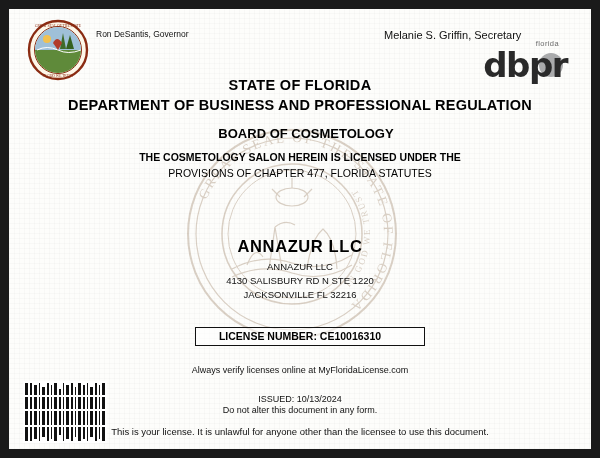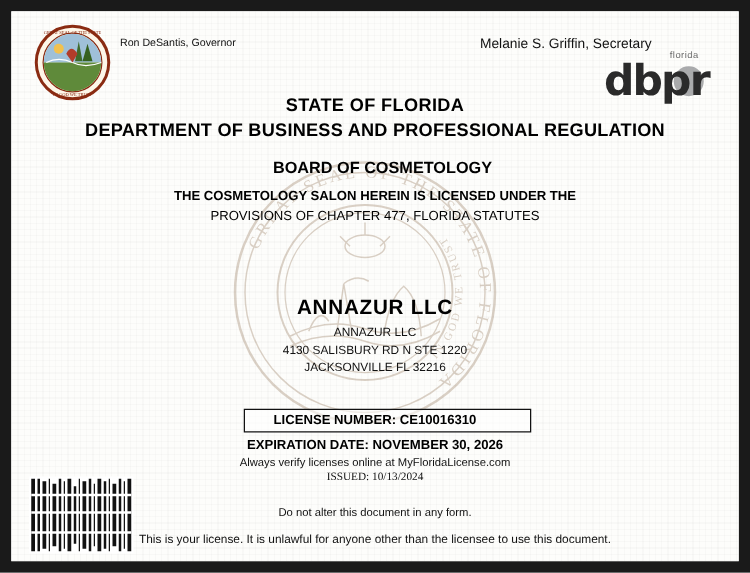--- a/index.html
+++ b/index.html
@@ -171,21 +171,21 @@
     position: absolute;
     left: 0; right: 0; top: 321px;
     text-align: center;
     font-size: 10.5px;
     font-weight: bold;
     color: #000;
   }
 
   .exp { top: 341px; font-size: 10.5px; font-weight: bold; color: #000; }
   .verify { top: 356px; font-size: 9px; color: #111; }
-  .issued { top: 367px; font-size: 9px; color: #111; font-family: Liberation Serif, serif; }
+  .issued { top: 385px; font-size: 9px; color: #111; }
   .donotalter { top: 396px; font-size: 9px; color: #111; }
   .unlawful { top: 417px; font-size: 9.5px; color: #111; }
 
   
   .barcode {
     position: absolute;
     left: 14px;
     top: 372px;
     width: 84px;
     height: 62px;
@@ -256,21 +256,20 @@
   <div class="center-block h-line2">PROVISIONS OF CHAPTER 477, FLORIDA STATUTES</div>
 
   <div class="center-block licensee-name">ANNAZUR LLC</div>
   <div class="center-block addr1">ANNAZUR LLC</div>
   <div class="center-block addr2">4130 SALISBURY RD N STE 1220</div>
   <div class="center-block addr3">JACKSONVILLE       FL 32216</div>
 
   <div class="lic-box"></div>
   <div class="center-block lic-box-text">LICENSE NUMBER: CE10016310</div>
 
-  <div class="center-block exp">EXPIRATION DATE:  NOVEMBER 30, 2026</div>
   <div class="center-block verify">Always verify licenses online at MyFloridaLicense.com</div>
   <div class="center-block issued">ISSUED: 10/13/2024</div>
   <div class="center-block donotalter">Do not alter this document in any form.</div>
   <div class="center-block unlawful">This is your license. It is unlawful for anyone other than the licensee to use this document.</div>
 
   <svg class="barcode" viewBox="0 0 84 62">
     <rect x="0" y="0" width="84" height="62" fill="#ffffff"></rect>
     <g fill="#111">
       <rect x="2" y="2" width="3" height="58"></rect>
         <rect x="7" y="2" width="2" height="58"></rect>

